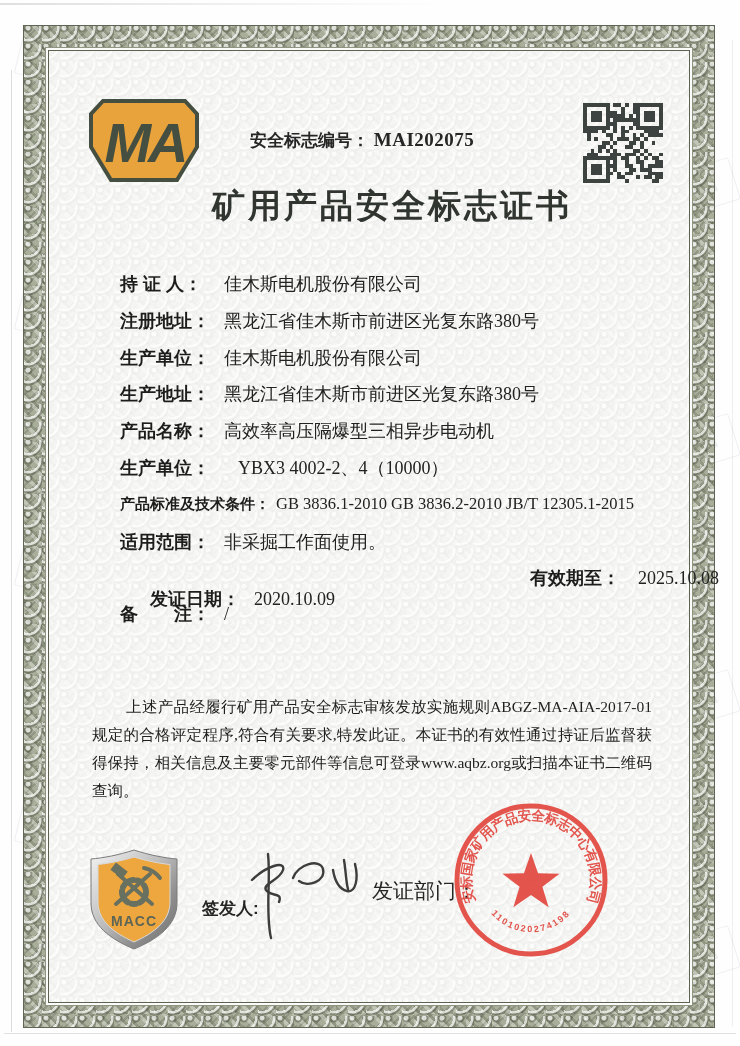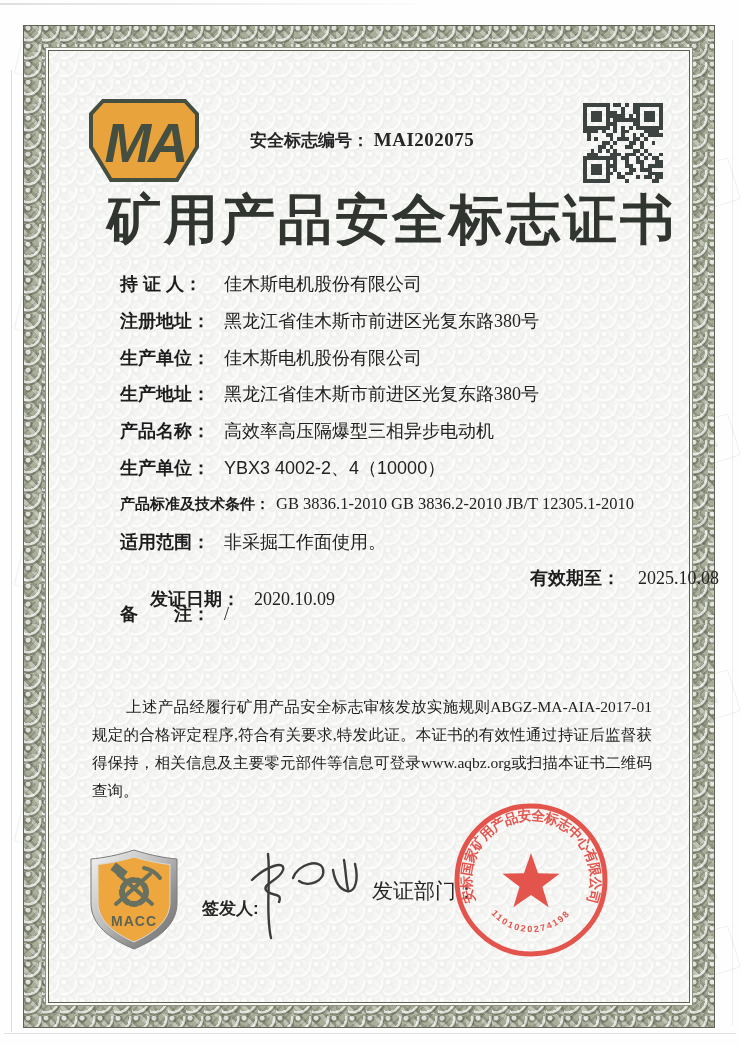--- a/index.html
+++ b/index.html
@@ -39,27 +39,27 @@
     border:1px solid #5d6252;
     box-shadow:0 0 0 2px #fbfbf9, 0 0 0 3px #8f9580;
     background:rgba(255,255,255,.88);
   }
   
   .content{position:absolute;inset:0;z-index:4;}
   .abs{position:absolute;}
   
   .certno{left:250px;top:129px;font-size:17px;font-weight:bold;white-space:pre;}
   .certno .val{font-family:"Liberation Serif",serif;font-size:19px;font-weight:600;letter-spacing:.5px;}
-  .title{left:0;right:0;top:184px;text-align:center;font-size:54px;font-weight:bold;
+  .title{left:0;right:0;top:184px;text-align:center;font-size:33px;font-weight:bold;
     letter-spacing:3px;color:#30352f;font-family:"Liberation Serif",serif;padding-left:44px;}
   
   .row{position:absolute;left:120px;white-space:pre;font-size:18px;}
   .row .lbl{display:inline-block;min-width:104px;font-weight:bold;color:#1d1d1d;}
   .row .val{font-family:"Liberation Serif",serif;color:#222;}
-  .row .val.sansval{font-family:Liberation Sans, sans-serif;}
+  .row .val.sansval{font-family:Liberation Serif, serif;margin-left:14px;}
   .row.std .lbl{min-width:0;font-size:15px;}
   .row.std .val{font-size:16.5px;margin-left:6px;}
   .valid{position:absolute;left:410px;top:0;}
   .valid .lbl{min-width:0;margin-right:18px;}
   
   .para{left:92px;top:693px;width:560px;font-size:15.5px;line-height:28px;
     text-align:justify;text-indent:2.2em;font-family:Liberation Serif, serif;color:#1f1f1f;}
   
   .signer{left:202px;top:877px;font-size:17px;font-weight:bold;margin-top:20px;}
   .issuer{left:372px;top:877px;font-size:21px;font-weight:normal;}
@@ -375,21 +375,21 @@
       </svg>
 
     <div class="abs title">矿用产品安全标志证书</div>
 
     <div class="row" style="top:272px"><span class="lbl">持 证 人：</span><span class="val">佳木斯电机股份有限公司</span></div>
     <div class="row" style="top:309px"><span class="lbl">注册地址：</span><span class="val">黑龙江省佳木斯市前进区光复东路380号</span></div>
     <div class="row" style="top:346px"><span class="lbl">生产单位：</span><span class="val">佳木斯电机股份有限公司</span></div>
     <div class="row" style="top:382px"><span class="lbl">生产地址：</span><span class="val">黑龙江省佳木斯市前进区光复东路380号</span></div>
     <div class="row" style="top:419px"><span class="lbl">产品名称：</span><span class="val">高效率高压隔爆型三相异步电动机</span></div>
     <div class="row" style="top:456px"><span class="lbl">生产单位：</span><span class="val sansval">YBX3 4002-2、4（10000）</span></div>
-    <div class="row std" style="top:493px"><span class="lbl">产品标准及技术条件：</span><span class="val">GB 3836.1-2010 GB 3836.2-2010 JB/T 12305.1-2010</span></div>
+    <div class="row std" style="top:493px"><span class="lbl">产品标准及技术条件：</span><span class="val">GB 3836.1-2010 GB 3836.2-2010 JB/T 12305.1-2015</span></div>
     <div class="row" style="top:530px"><span class="lbl">适用范围：</span><span class="val">非采掘工作面使用。</span></div>
 
     <div class="row" style="top:566px">
       <span class="lbl">发证日期：</span><span class="val">2020.10.09</span>
       <span class="valid"><span class="lbl">有效期至：</span><span class="val">2025.10.08</span></span>
     </div>
 
     <div class="row" style="top:602px"><span class="lbl">备　　注：</span><span class="val">/</span></div>
 
     <div class="abs para">上述产品经履行矿用产品安全标志审核发放实施规则ABGZ-MA-AIA-2017-01规定的合格评定程序,符合有关要求,特发此证。本证书的有效性通过持证后监督获得保持，相关信息及主要零元部件等信息可登录www.aqbz.org或扫描本证书二维码查询。</div>

